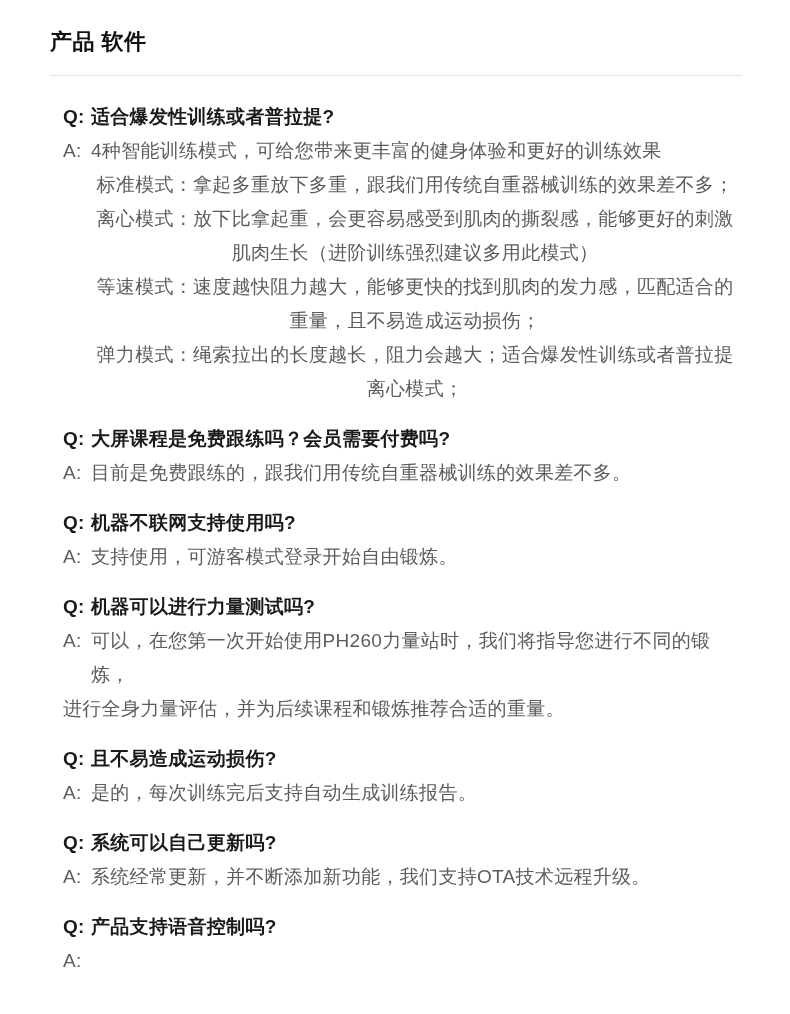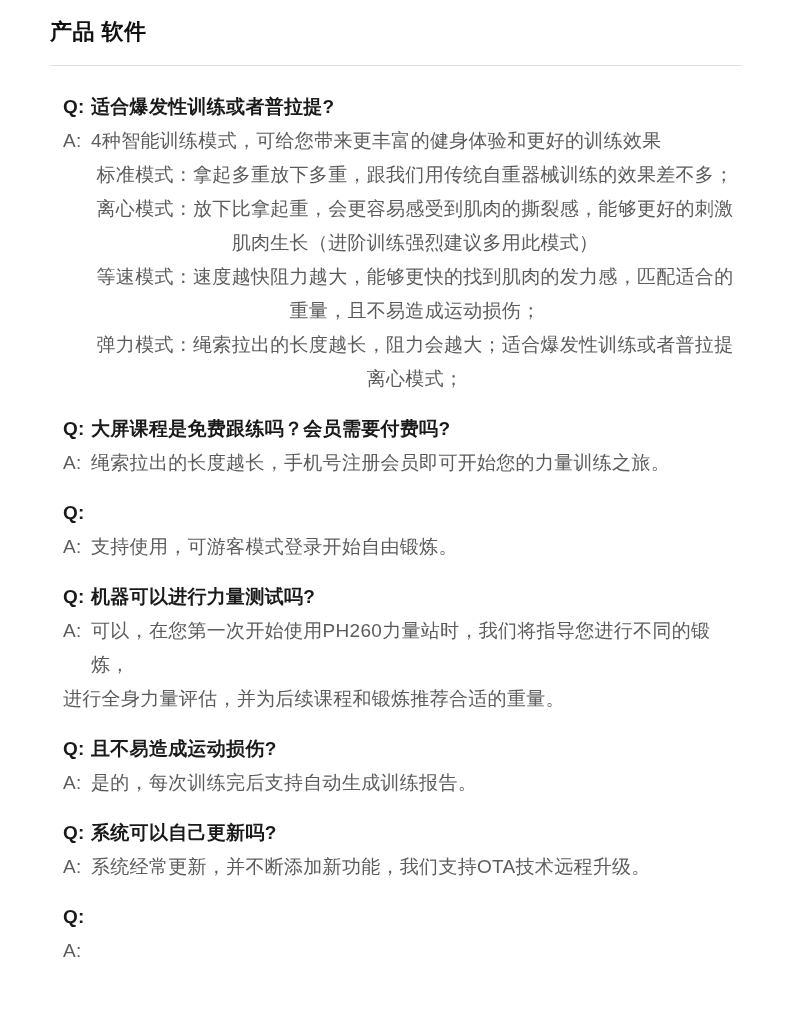--- a/index.html
+++ b/index.html
@@ -2,21 +2,21 @@
 <html><head>
 <meta charset="utf-8">
 <style>
   * { box-sizing: border-box; }
   html, body {
     margin: 0; padding: 0;
     background: #ffffff;
     font-family: "Liberation Sans", "DejaVu Sans", sans-serif;
   }
   body { width: 790px; height: 1014px; overflow: hidden; }
-  .page { padding: 20px 48px 0 50px; }
+  .page { padding: 30px 48px 0 50px; }
 
   .title {
     margin: 0;
     font-size: 22px;
     line-height: 24px;
     font-weight: 700;
     color: #111111;
     letter-spacing: 0.5px;
   }
   .divider {
@@ -88,26 +88,27 @@
           <span class="a-text">离心模式；</span>
         </div>
       </div>
       <div class="qa-block">
         <div class="qa-q">
           <span class="q-label">Q:</span>
           <span class="q-text">大屏课程是免费跟练吗？会员需要付费吗?</span>
         </div>
         <div class="qa-line first">
           <span class="a-label">A:</span>
-          <span class="a-text">绳索拉出的长度越长，手机号注册会员即可开始您的力量训练之旅。</span>
+          <span class="a-text">目前是免费跟练的，跟我们用传统自重器械训练的效果差不多。</span>
         </div>
       </div>
       <div class="qa-block">
         <div class="qa-q">
           <span class="q-label">Q:</span>
+          <span class="q-text">机器不联网支持使用吗?</span>
         </div>
         <div class="qa-line first">
           <span class="a-label">A:</span>
           <span class="a-text">支持使用，可游客模式登录开始自由锻炼。</span>
         </div>
       </div>
       <div class="qa-block">
         <div class="qa-q">
           <span class="q-label">Q:</span>
           <span class="q-text">机器可以进行力量测试吗?</span>
@@ -136,19 +137,20 @@
           <span class="q-text">系统可以自己更新吗?</span>
         </div>
         <div class="qa-line first">
           <span class="a-label">A:</span>
           <span class="a-text">系统经常更新，并不断添加新功能，我们支持OTA技术远程升级。</span>
         </div>
       </div>
       <div class="qa-block">
         <div class="qa-q">
           <span class="q-label">Q:</span>
+          <span class="q-text">产品支持语音控制吗?</span>
         </div>
         <div class="qa-line first">
           <span class="a-label">A:</span>
         </div>
       </div>
     </div>
 </div>
 
 </body></html>

